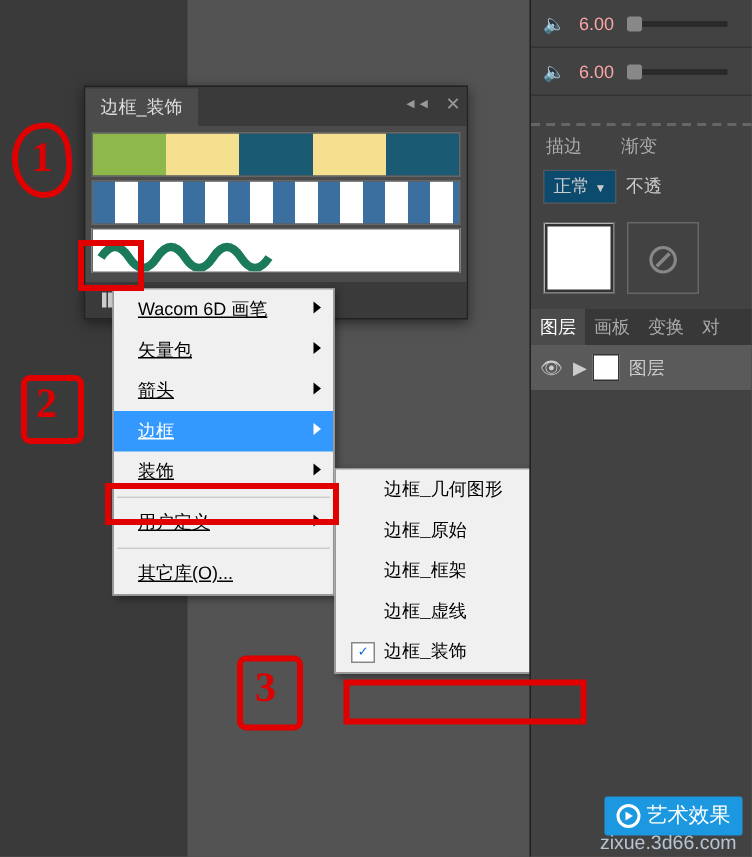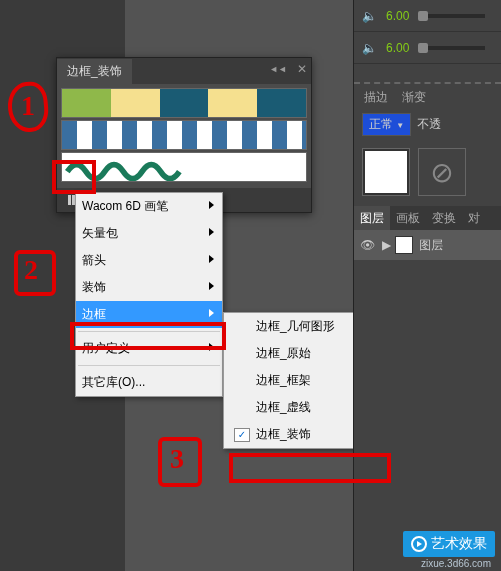--- a/index.html
+++ b/index.html
@@ -26,66 +26,67 @@
 .brush1 { background: linear-gradient(90deg, #8fb84a 0 20%, #f5e08f 20% 40%, #1a5b73 40% 60%, #f5e08f 60% 80%, #1a5b73 80% 100%); }
 .brush2 { background: repeating-linear-gradient(90deg, #3a6fa0 0 15px, #fff 15px 30px); }
 .brush-panel-footer { height: 24px; background: #3a3a3a; display: flex; align-items: center; padding-left: 8px; }
 .lib-icon { width: 26px; height: 20px; display: flex; align-items: center; justify-content: center; color: #ccc; }
 .arrow-down { width: 0; height: 0; border-left: 3px solid transparent; border-right: 3px solid transparent; border-top: 4px solid #ccc; margin-left: 2px; }
 .context-menu {
   position: absolute; left: 75px; top: 192px; width: 148px;
   background: #f0f0f0; border: 1px solid #999; box-shadow: 2px 2px 5px rgba(0,0,0,0.4);
   color: #000;
 }
-.menu-item { padding: 5px 6px; position: relative; }
+.menu-item { padding: 5px 16px; position: relative; text-decoration: underline; }
 .menu-item .tri { position: absolute; right: 8px; top: 8px; width: 0; height: 0; border-top: 4px solid transparent; border-bottom: 4px solid transparent; border-left: 5px solid #000; }
 .menu-sep { height: 1px; background: #ccc; margin: 3px 2px; }
 .menu-item.hl { background: #3399ff; color: #fff; }
 .menu-item.hl .tri { border-left-color: #fff; }
 .submenu {
   position: absolute; left: 223px; top: 312px; width: 170px;
   background: #f0f0f0; border: 1px solid #999; box-shadow: 2px 2px 5px rgba(0,0,0,0.4);
   color: #000;
+  font-family: Liberation Mono, monospace;
 }
 .sub-item { padding: 5px 10px; display: flex; align-items: center; }
 .check { width: 16px; height: 14px; margin-right: 6px; display: inline-flex; align-items: center; justify-content: center; }
 .check.visible { background: #fff; border: 1px solid #888; color: #0066cc; font-size: 10px; }
 .right-col { position: absolute; right: 0; top: 0; width: 148px; height: 571px; background: #424242; border-left: 1px solid #222; }
 .rc-row { height: 32px; display: flex; align-items: center; padding: 0 8px; border-bottom: 1px solid #333; }
 .sound-icon { width: 16px; margin-right: 8px; color: #999; }
 .slider { flex: 1; height: 4px; background: #2a2a2a; position: relative; margin-right: 8px; }
 .slider-thumb { position: absolute; left: 0; top: -3px; width: 10px; height: 10px; background: #888; border-radius: 2px; }
-.val { color: #84cc16; width: 32px; }
+.val { color: #fca5a5; width: 32px; }
 .rc-sep { height: 20px; border-bottom: 2px dashed #666; }
-.rc-tabs { display: flex; height: 26px; align-items: center; padding-left: 6px; gap: 6px; }
+.rc-tabs { display: flex; height: 26px; align-items: center; padding-left: 6px; gap: 18px; }
 .rc-tabs span { color: #aaa; padding: 2px 4px; }
 .rc-tabs .active { color: #fff; }
 .rc-dropdown { height: 28px; display: flex; align-items: center; padding: 0 8px; }
-.dd-box { background: #1d4ed8; border: 1px solid #555; padding: 2px 6px; margin-right: 6px; }
+.dd-box { background: #0c4a6e; border: 1px solid #555; padding: 2px 6px; margin-right: 6px; }
 .swatch-area { padding: 10px 8px; display: flex; gap: 8px; }
 .swatch { width: 48px; height: 48px; background: #fff; border: 1px solid #666; box-shadow: inset 0 0 0 2px #333; }
 .noicon { width: 48px; height: 48px; border: 1px solid #666; display: flex; align-items: center; justify-content: center; color: #888; font-size: 28px; }
 .layers-tabs { display: flex; height: 24px; background: #383838; }
 .layers-tabs div { padding: 4px 6px; color: #aaa; }
 .layers-tabs .active { background: #4b4b4b; color: #fff; }
 .layer-row { height: 30px; display: flex; align-items: center; padding: 0 6px; background: #5a5a5a; }
 .eye { width: 16px; margin-right: 6px; }
 .layer-thumb { width: 18px; height: 18px; background: #fff; border: 1px solid #333; margin-right: 6px; }
 .annot { position: absolute; color: #dd0000; font-weight: bold; font-size: 28px; font-family: "Comic Sans MS", cursive; pointer-events: none; }
 .annot-box { position: absolute; border: 4px solid #e00000; pointer-events: none; }
 .annot-circle { position: absolute; border: 4px solid #e00000; border-radius: 50% 40% 45% 50%; transform: rotate(-5deg); pointer-events: none; }
 .watermark {
   position: absolute; right: 6px; bottom: 14px;
   background: #1b98e0; color: #fff; padding: 4px 8px;
   font-size: 14px; display: flex; align-items: center; gap: 4px;
   border-radius: 2px;
 }
 .watermark .play { width: 16px; height: 16px; border: 2px solid #fff; border-radius: 50%; display: flex; align-items: center; justify-content: center; }
 .watermark .play::after { content: ""; width: 0; height: 0; border-top: 3px solid transparent; border-bottom: 3px solid transparent; border-left: 5px solid #fff; margin-left: 1px; }
-.wm-url { position: absolute; right: 10px; bottom: 2px; font-size: 10px; color: #b6c5d1; }
+.wm-url { position: absolute; right: 10px; bottom: 2px; font-size: 13px; color: #b6c5d1; }
 </style>
 </head>
 <body>
 
 <div class="left-dark"></div>
 
 <div class="brush-panel">
   <div class="panel-header">
     <div class="panel-tab">边框_装饰</div>
     <div class="panel-collapse">◄◄</div>
@@ -110,22 +111,22 @@
       <span class="arrow-down"></span>
     </div>
     <div style="margin-left:20px;color:#999;">▶</div>
   </div>
 </div>
 
 <div class="context-menu">
   <div class="menu-item"><span>Wacom 6D 画笔</span><span class="tri"></span></div>
   <div class="menu-item"><span>矢量包</span><span class="tri"></span></div>
   <div class="menu-item"><span>箭头</span><span class="tri"></span></div>
+  <div class="menu-item hl"><span>边框</span><span class="tri"></span></div>
   <div class="menu-item"><span>装饰</span><span class="tri"></span></div>
-  <div class="menu-item hl"><span>边框</span><span class="tri"></span></div>
   <div class="menu-sep"></div>
   <div class="menu-item"><span>用户定义</span><span class="tri"></span></div>
   <div class="menu-sep"></div>
   <div class="menu-item"><span>其它库(O)...</span></div>
 </div>
 
 <div class="submenu">
   <div class="sub-item">
       <span class="check"></span>
       <span>边框_几何图形</span>

